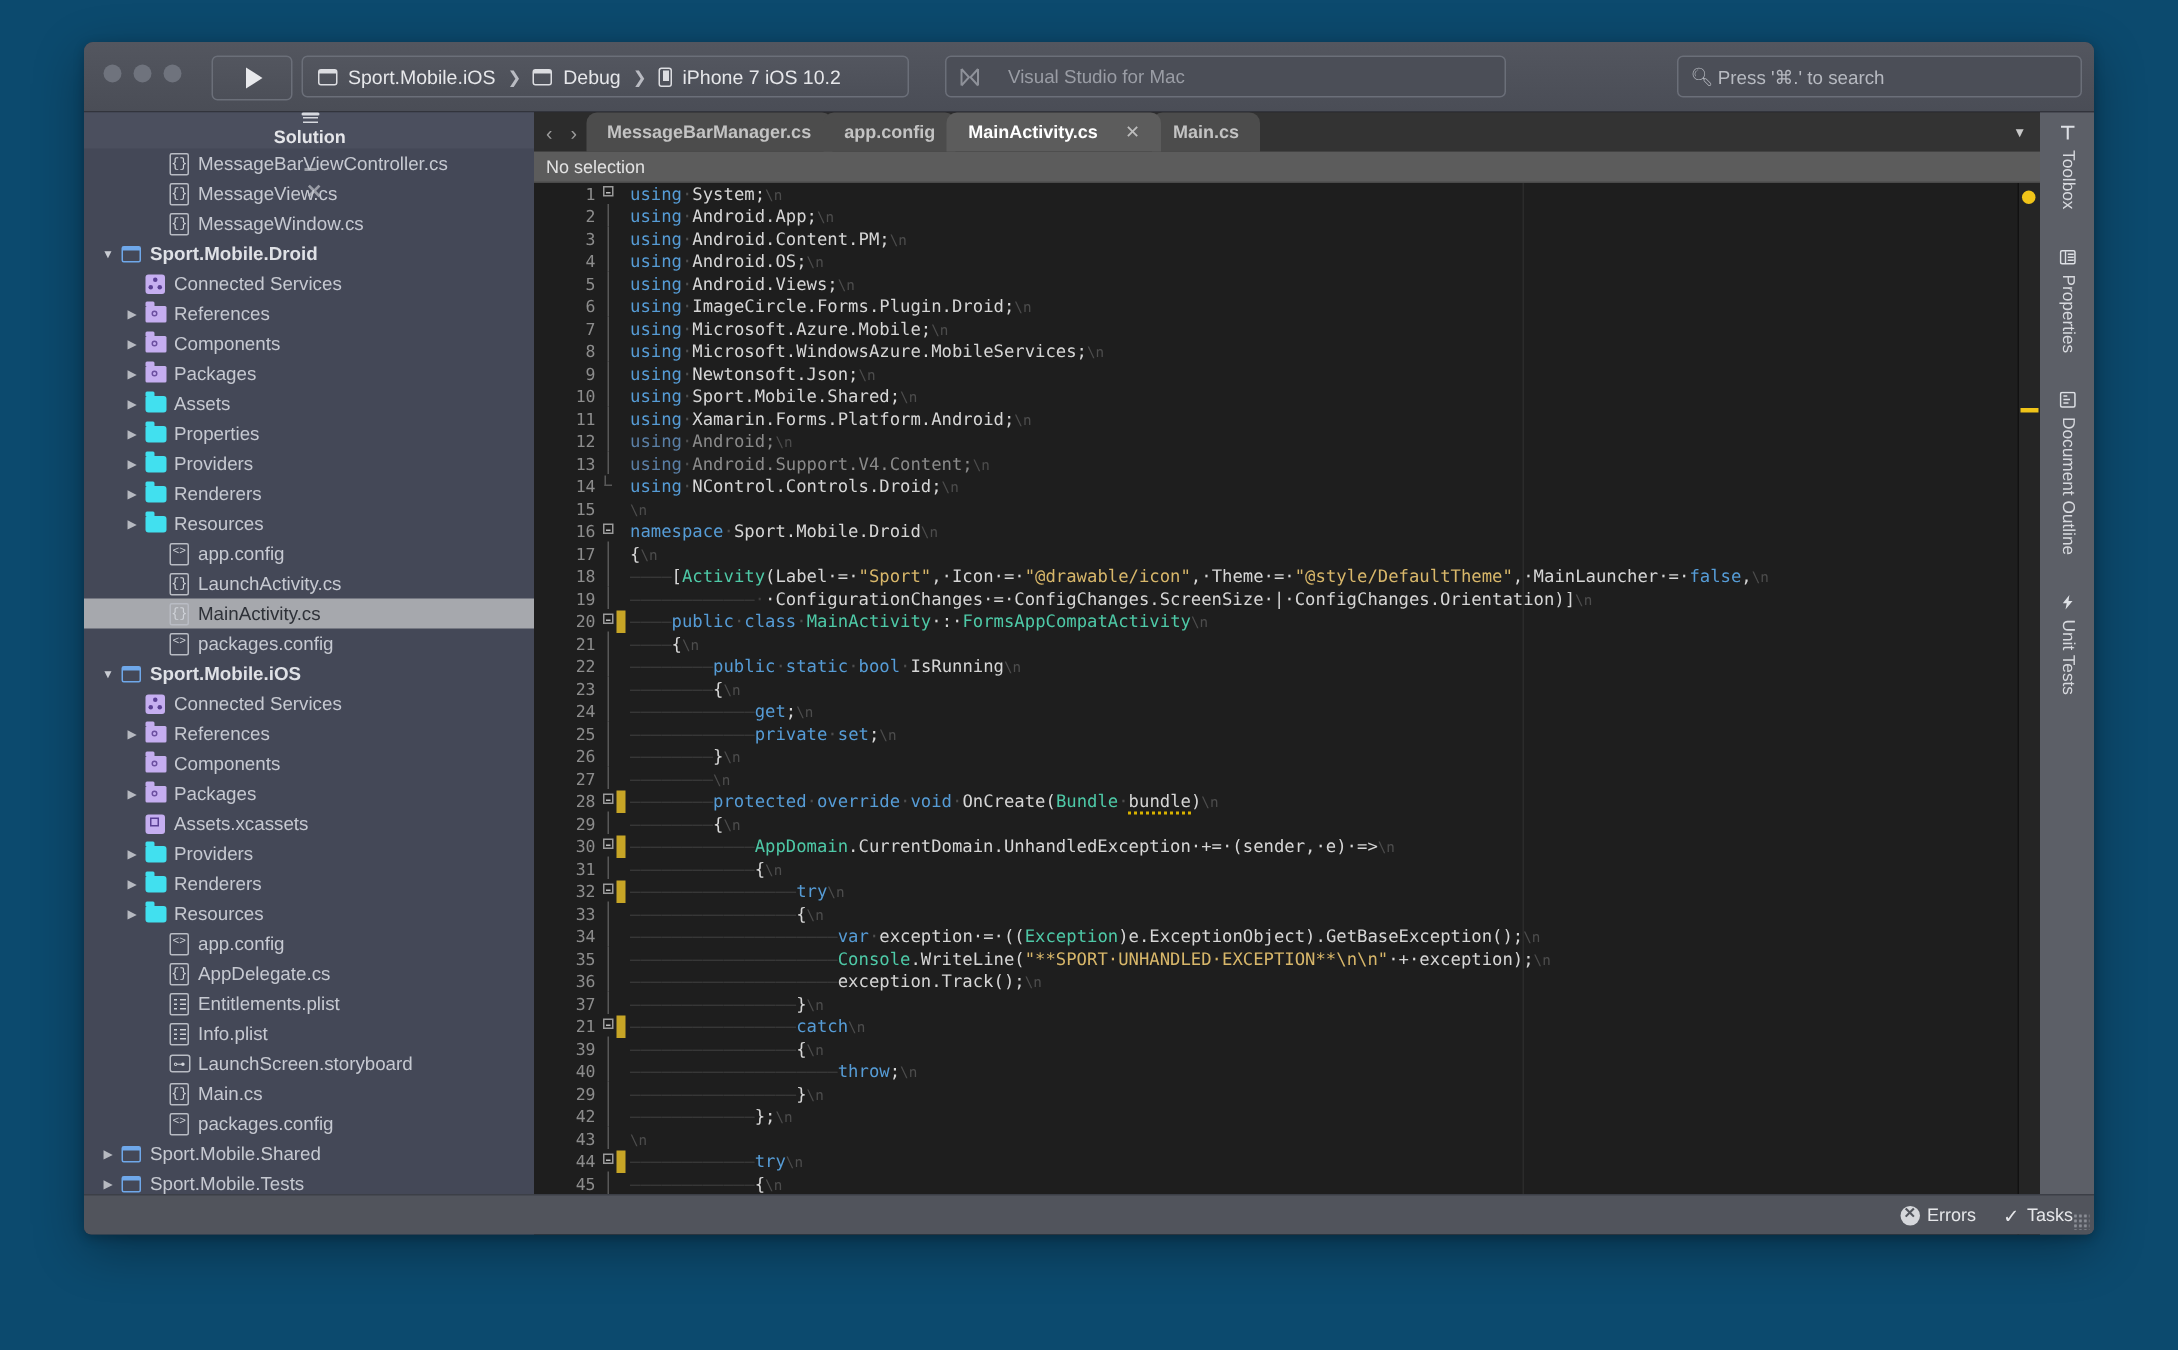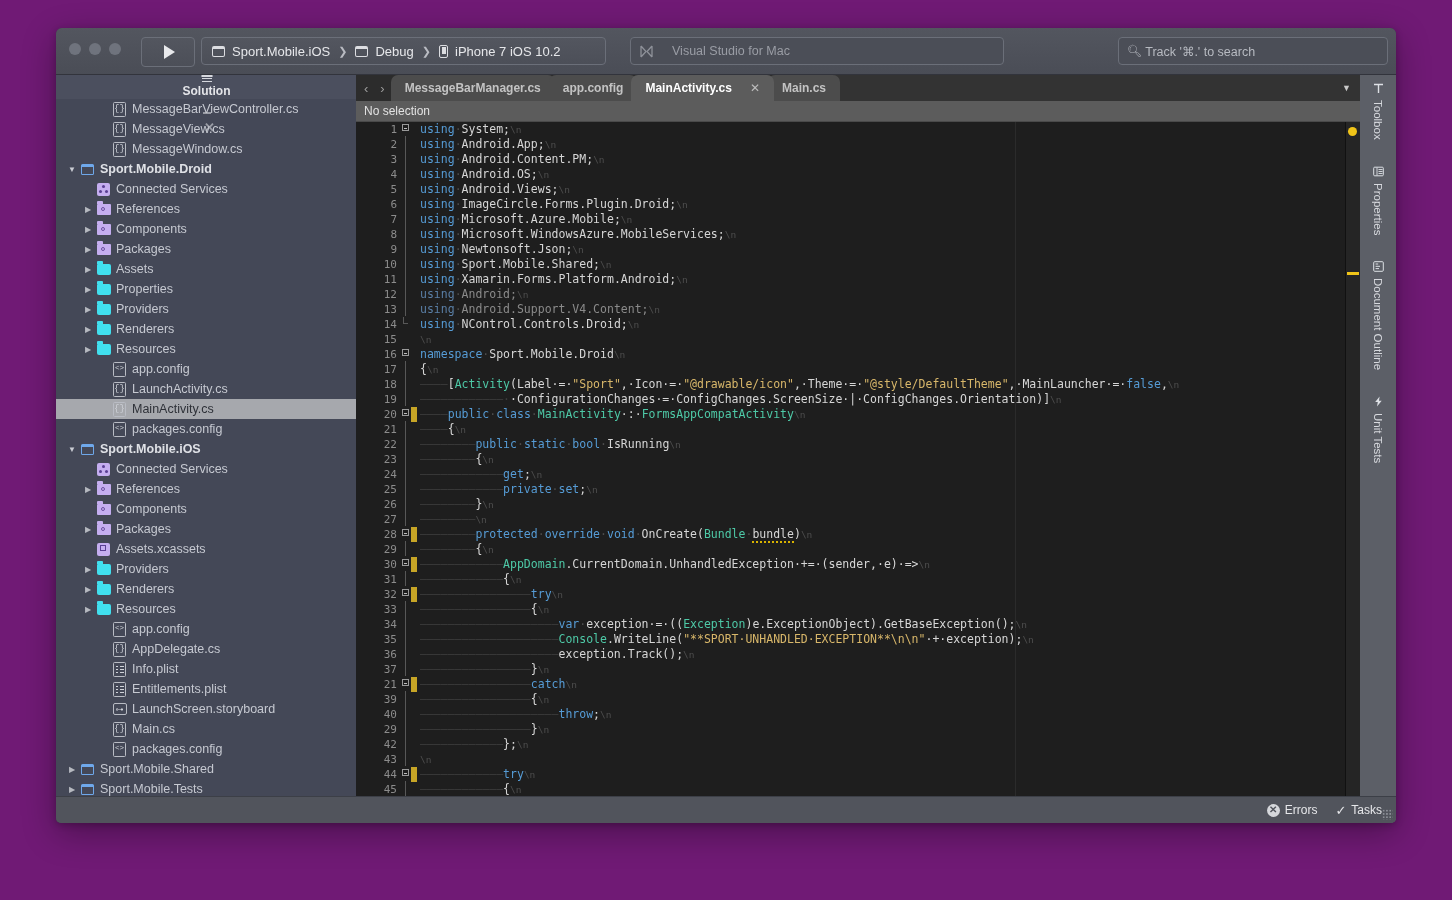--- a/index.html
+++ b/index.html
@@ -5,21 +5,21 @@
   html, body {
     margin: 0; padding: 0;
     width: 1452px; height: 900px;
     background: #ffffff;
     font-family: "Liberation Sans", sans-serif;
     overflow: hidden;
   }
   #app {
     position: relative;
     width: 1452px; height: 900px;
-    background: #701a75;
+    background: #0c4a6e;
   }
 
   
   .window {
     position: absolute;
     left: 56px; top: 28px;
     width: 1340px; height: 795px;
     background: #3b3f4b;
     border-radius: 6px 6px 5px 5px;
     box-shadow: 0 10px 34px rgba(0,0,0,0.33), 0 2px 7px rgba(0,0,0,0.22);
@@ -354,21 +354,21 @@
           <svg width="13" height="13" viewBox="0 0 13 13">
             <path d="M1 1 L1 12 M1 1 L6 6.5 L1 12" stroke="#8e9199" stroke-width="1.3" fill="none"></path>
             <path d="M12 1 L12 12 M12 1 L7 6.5 L12 12" stroke="#8e9199" stroke-width="1.3" fill="none"></path>
           </svg>
         </span>
         <span class="lbl">Visual Studio for Mac</span>
       </div>
 
       <div class="searchbox">
         <span class="mag">🔍︎</span>
-        <span class="ph">Track '⌘.' to search</span>
+        <span class="ph">Press '⌘.' to search</span>
       </div>
     </div>
 
     <div class="body-row">
 
       <div class="pad">
         <div class="pad-head">
           <span class="sol-ic"></span>
           <span>Solution</span>
           <span class="spacer"></span>
@@ -599,29 +599,29 @@
                 <span class="i-cs">{}</span>
               </span>
               <span class="lbl">AppDelegate.cs</span>
             </div>
             <div class="trow">
               <span class="tw" style="width:41px"></span>
               <span class="tri"></span>
               <span class="ico">
                 <span class="i-plist"></span>
               </span>
+              <span class="lbl">Entitlements.plist</span>
+            </div>
+            <div class="trow">
+              <span class="tw" style="width:41px"></span>
+              <span class="tri"></span>
+              <span class="ico">
+                <span class="i-plist"></span>
+              </span>
               <span class="lbl">Info.plist</span>
-            </div>
-            <div class="trow">
-              <span class="tw" style="width:41px"></span>
-              <span class="tri"></span>
-              <span class="ico">
-                <span class="i-plist"></span>
-              </span>
-              <span class="lbl">Entitlements.plist</span>
             </div>
             <div class="trow">
               <span class="tw" style="width:41px"></span>
               <span class="tri"></span>
               <span class="ico">
                 <span class="i-story">⊶</span>
               </span>
               <span class="lbl">LaunchScreen.storyboard</span>
             </div>
             <div class="trow">

